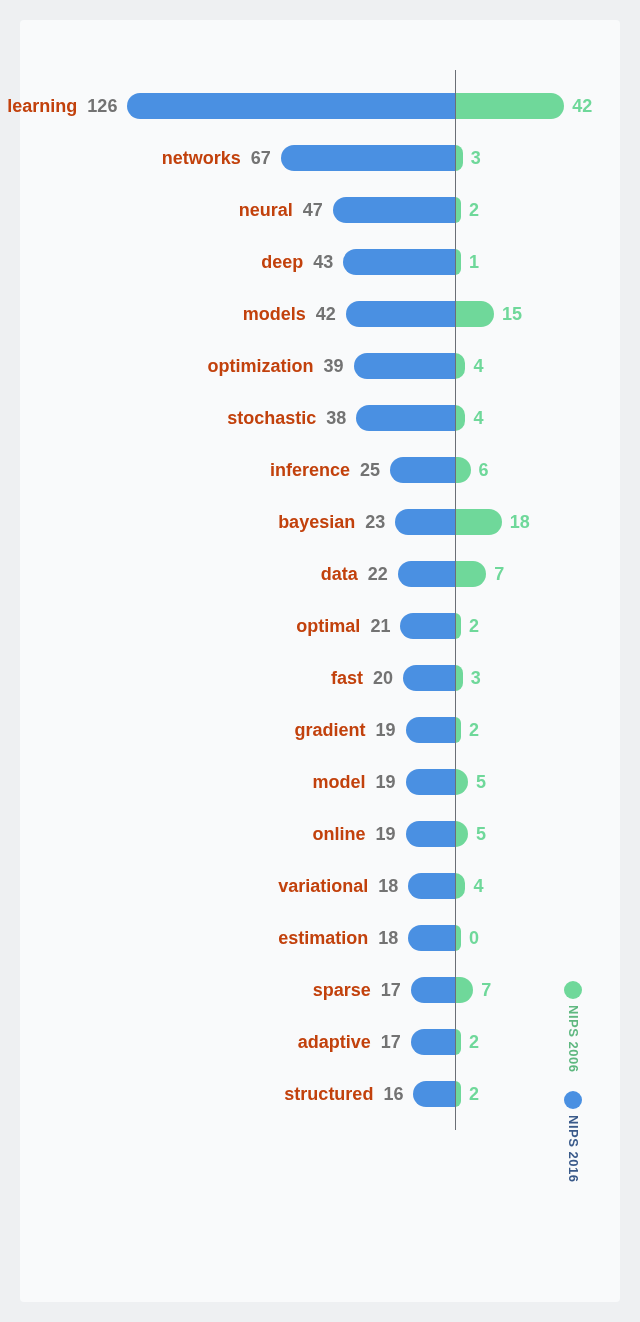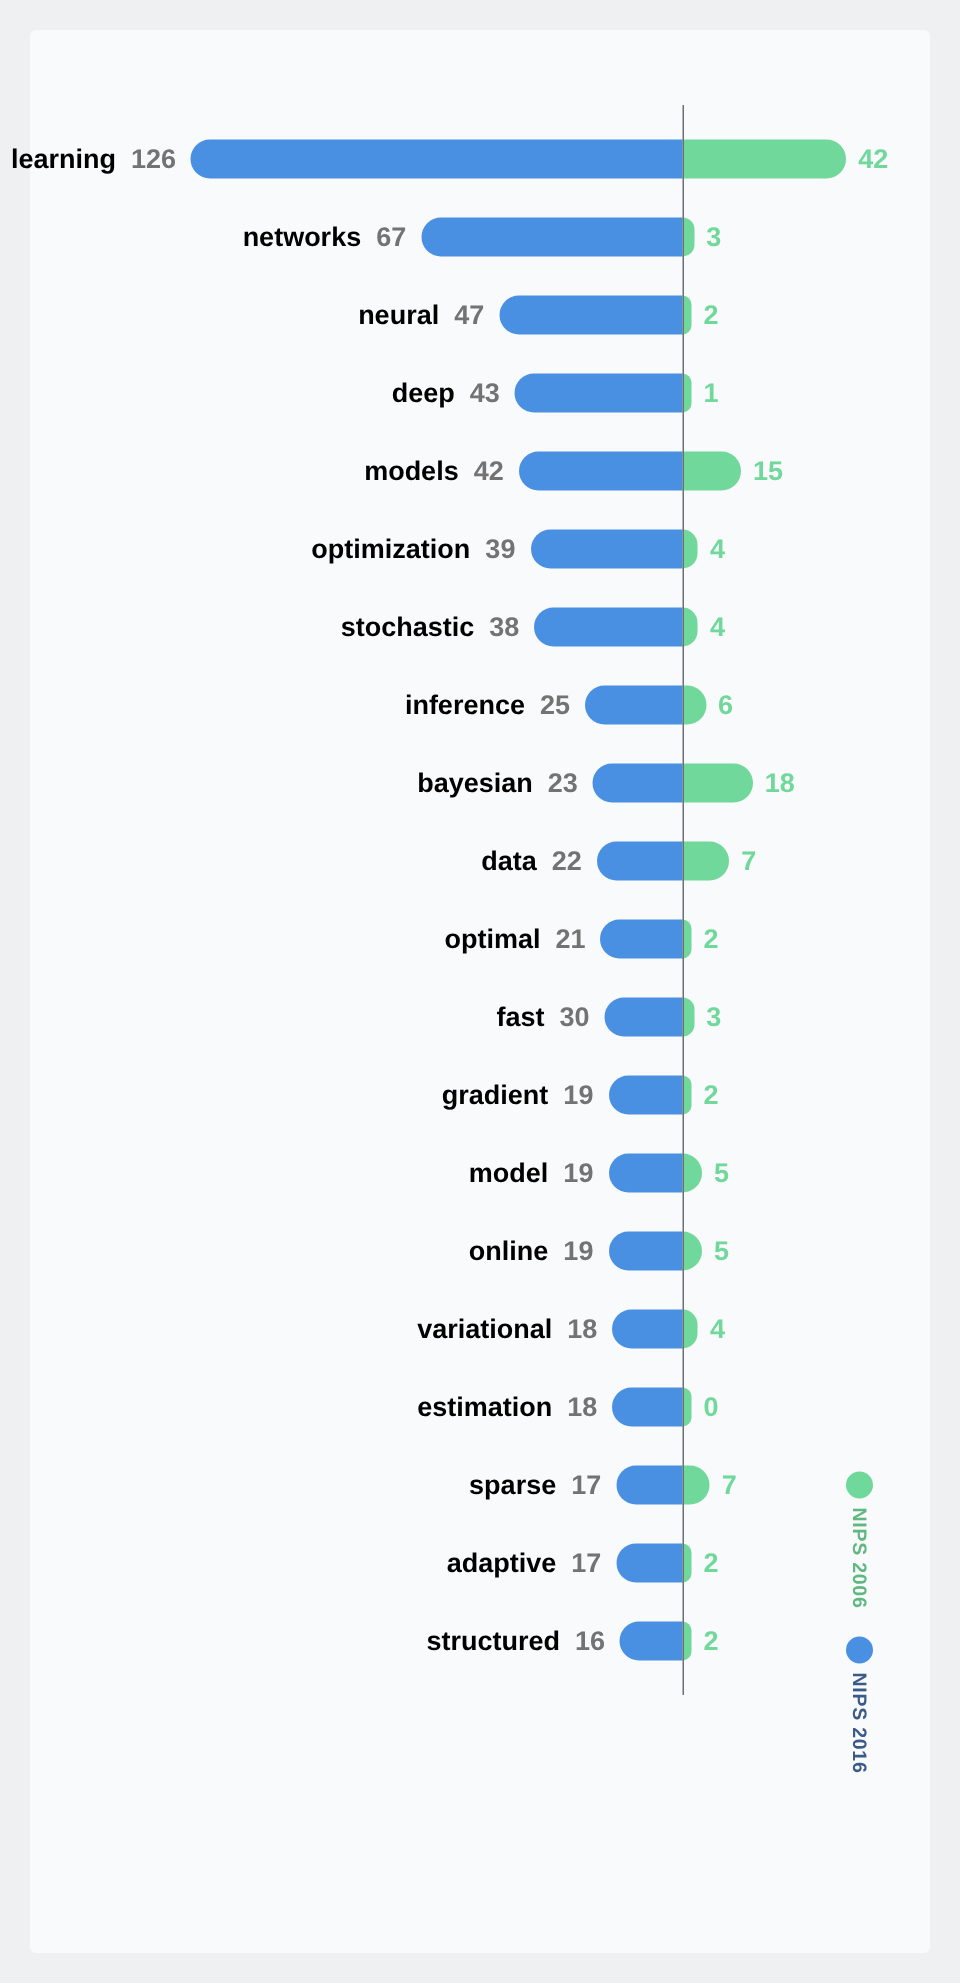--- a/index.html
+++ b/index.html
@@ -48,21 +48,21 @@
   }
   .label-group {
     position: absolute;
     right: calc(100% - 405px + 8px);
     display: flex;
     align-items: center;
     gap: 10px;
     white-space: nowrap;
   }
   .kw {
-    color: #000000;
+    color: #c2410c;
     font-size: 18px;
     font-weight: 600;
   }
   .val-left {
     color: #737373;
     font-size: 18px;
     font-weight: 700;
   }
   .bar-left {
     position: absolute;
@@ -219,21 +219,21 @@
           <span class="kw">optimal</span>
           <span class="val-left">21</span>
         </div>
         <div class="val-right" style="left: 419px;">2</div>
       </div>
       <div class="row">
         <div class="bar-left" style="width: 52px;"></div>
         <div class="bar-right" style="width: 7.8px;"></div>
         <div class="label-group" style="right: calc(100% - 343px);">
           <span class="kw">fast</span>
-          <span class="val-left">30</span>
+          <span class="val-left">20</span>
         </div>
         <div class="val-right" style="left: 420.8px;">3</div>
       </div>
       <div class="row">
         <div class="bar-left" style="width: 49.4px;"></div>
         <div class="bar-right" style="width: 6px;"></div>
         <div class="label-group" style="right: calc(100% - 345.6px);">
           <span class="kw">gradient</span>
           <span class="val-left">19</span>
         </div>

